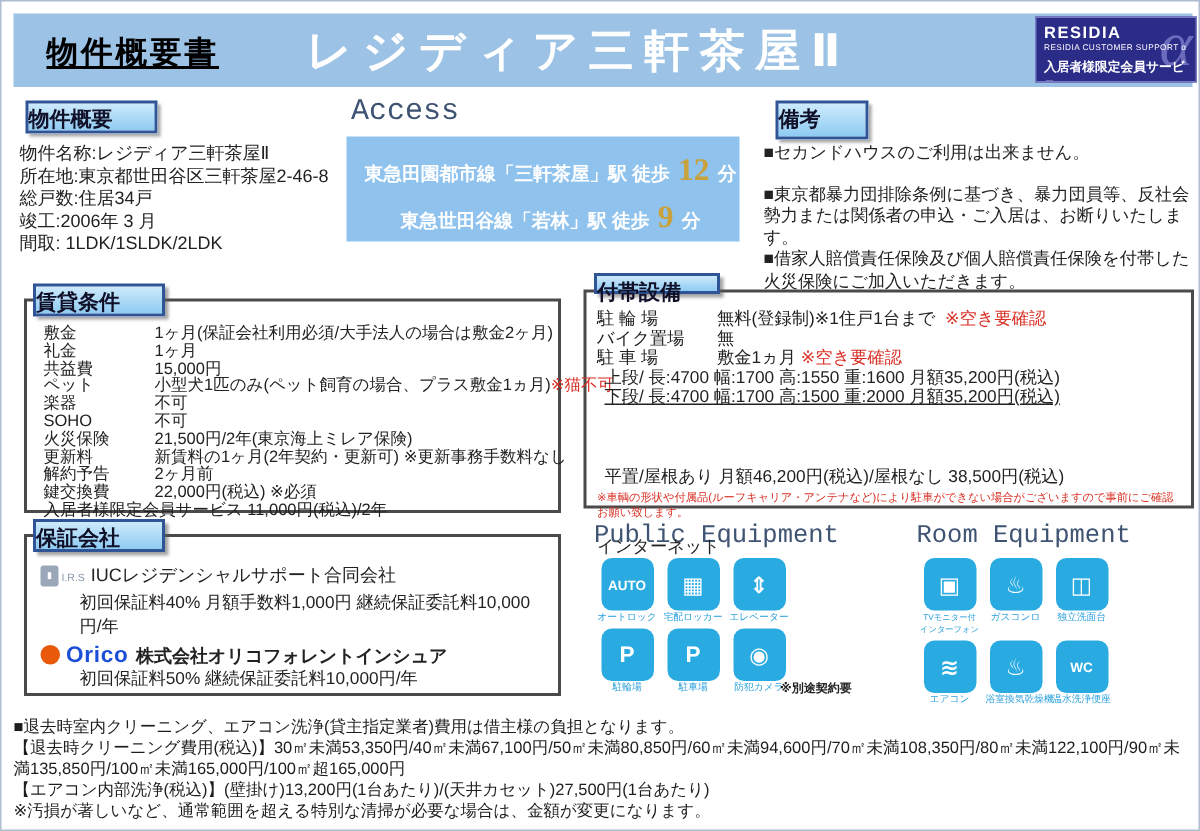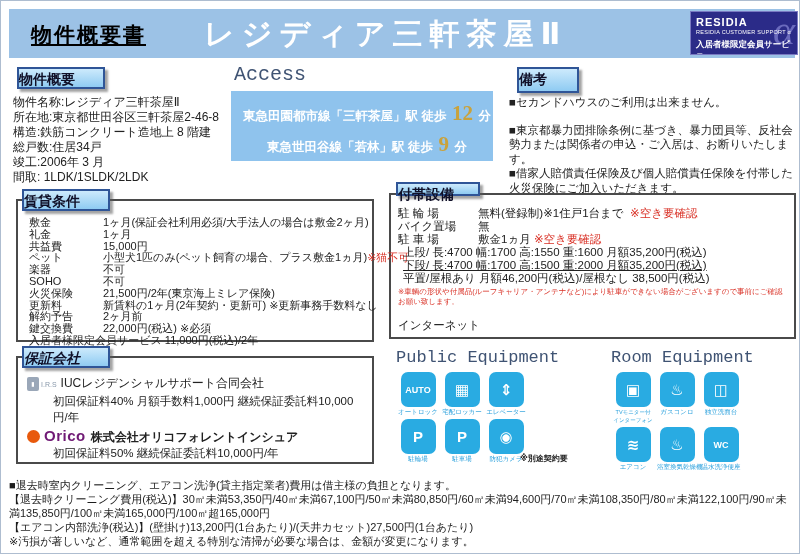--- a/index.html
+++ b/index.html
@@ -65,21 +65,21 @@
   .eq-label{font-size:6.5px;color:#2AA0DC;line-height:8px;margin-top:1px;white-space:nowrap;}
 
   
   .g-name{font-size:12px;}
   .g-terms{font-size:11.5px;margin-left:26px;}
   .irs-glyph{display:inline-block;width:12px;height:14px;background:#9aa7b8;border-radius:2px;
              color:#fff;font-size:6px;text-align:center;line-height:14px;vertical-align:middle;margin-right:2px;}
   .irs-txt{font-size:7px;color:#8898aa;margin-right:4px;}
   .orico-dot{display:inline-block;width:13px;height:13px;border-radius:50%;background:#E8590C;
              vertical-align:-2px;margin-right:4px;}
-  .orico-word{font-weight:bold;font-size:15px;letter-spacing:.5px;color:#701a75;margin-right:5px;}
+  .orico-word{font-weight:bold;font-size:15px;letter-spacing:.5px;color:#1d4ed8;margin-right:5px;}
 
   
   #footer{left:8px;top:477px;width:786px;font-size:11px;line-height:14px;color:#1d1d1d;}
 </style>
 </head>
 <body>
 
 <div id="page">
 
   <div class="abs" id="header-bar">
@@ -90,21 +90,20 @@
       <span class="l1">RESIDIA</span>
       <span class="l2">RESIDIA CUSTOMER SUPPORT α</span>
       <span class="l3">入居者様限定会員サービス</span>
     </div>
   </div>
 
   <div class="abs badge" style="left:16px;top:66px;width:88px;height:22px;">物件概要</div>
   <div class="abs txt" style="left:12px;top:94px;width:215px;">
     <div>物件名称:レジディア三軒茶屋Ⅱ</div>
     <div>所在地:東京都世田谷区三軒茶屋2-46-8</div>
-    <div>構造:鉄筋コンクリート造地上 8 階建</div>
     <div>総戸数:住居34戸</div>
     <div>竣工:2006年 3 月</div>
     <div>間取: 1LDK/1SLDK/2LDK</div>
   </div>
 
   <div class="abs" id="access-title">Access</div>
   <div class="abs" id="access-box">
     <div class="station-row">
       <span>東急田園都市線「三軒茶屋」駅</span>
       <span> </span><span>徒歩</span>
@@ -183,29 +182,29 @@
     <div class="frow">
       <span class="lab">バイク置場</span>
       <span>無</span>
     </div>
     <div class="frow">
       <span class="lab">駐 車 場</span>
       <span><span>敷金1ヵ月</span> <span class="red">※空き要確認</span></span>
     </div>
     <div style="padding-left:5px;">上段/ 長:4700 幅:1700 高:1550 重:1600  月額35,200円(税込)</div>
     <div style="padding-left:5px;text-decoration:underline;">下段/ 長:4700 幅:1700 高:1500 重:2000  月額35,200円(税込)</div>
-    <div style="padding-left:5px;">平置/屋根あり 月額46,200円(税込)/屋根なし 38,500円(税込)</div>
+    <div style="padding-left:5px;margin-top:40px;">平置/屋根あり 月額46,200円(税込)/屋根なし 38,500円(税込)</div>
     <div class="red" style="font-size:7.5px;line-height:10px;margin-top:2px;">※車輌の形状や付属品(ルーフキャリア・アンテナなど)により駐車ができない場合がございますので事前にご確認お願い致します。</div>
     <div class="frow" style="margin-top:12px;">
       <span style="width:92px;flex:none;">インターネット</span>
     </div>
   </div>
 
   <div class="abs frame" style="left:15px;top:355px;width:358px;height:108px;"></div>
-  <div class="abs badge" style="left:21px;top:345px;width:88px;height:22px;font-style:italic;">保証会社</div>
+  <div class="abs badge" style="left:21px;top:345px;width:88px;height:22px;">保証会社</div>
   <div class="abs" style="left:26px;top:374px;width:340px;line-height:16px;z-index:2;">
     <div class="g-name">
       <span class="irs-glyph">▮</span><span class="irs-txt">I.R.S</span><span>IUCレジデンシャルサポート合同会社</span>
     </div>
     <div class="g-terms">初回保証料40% 月額手数料1,000円 継続保証委託料10,000円/年</div>
     <div class="g-name" style="margin-top:3px;">
       <span class="orico-dot"></span><span class="orico-word">Orico</span><b>株式会社オリコフォレントインシュア</b>
     </div>
     <div class="g-terms">初回保証料50% 継続保証委託料10,000円/年</div>
   </div>

